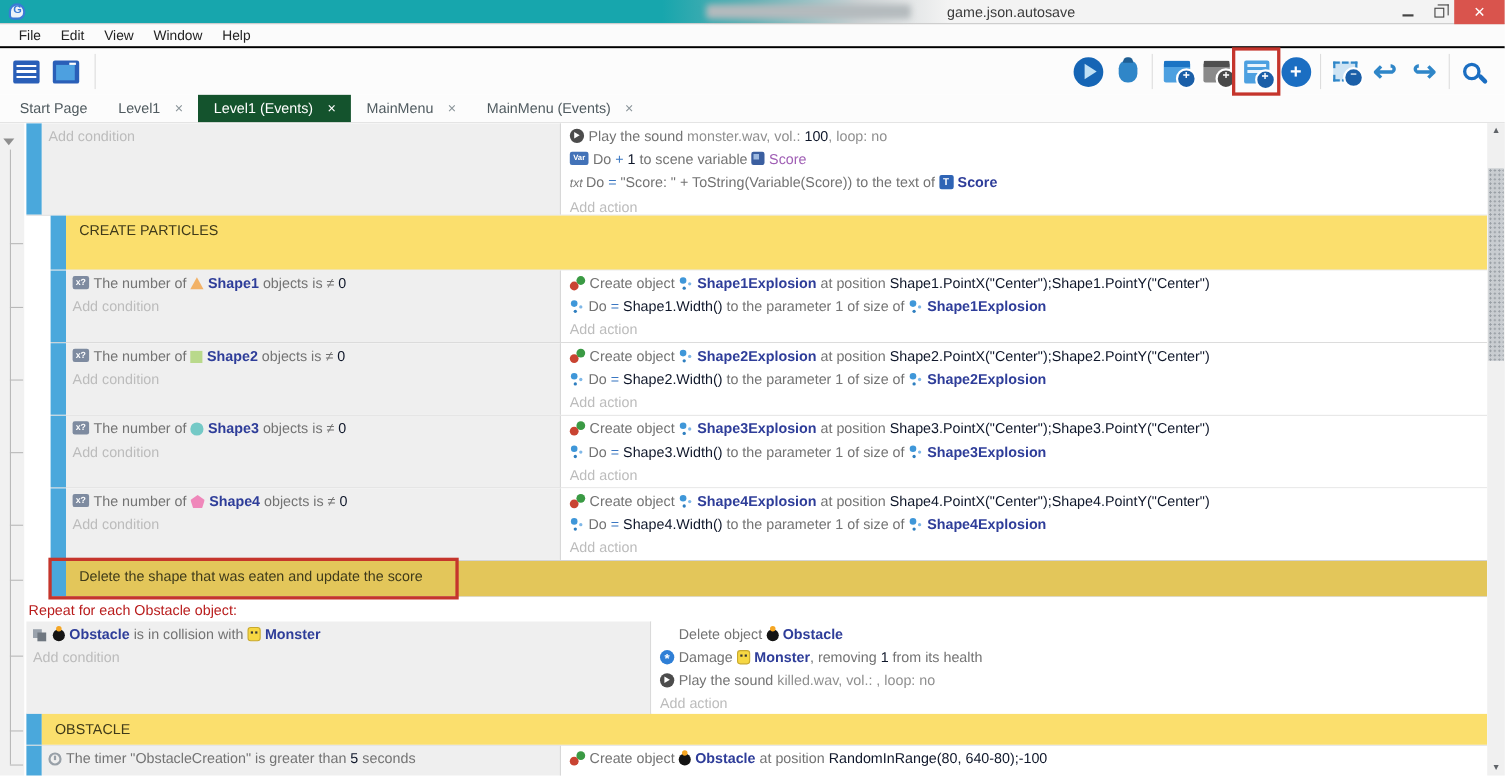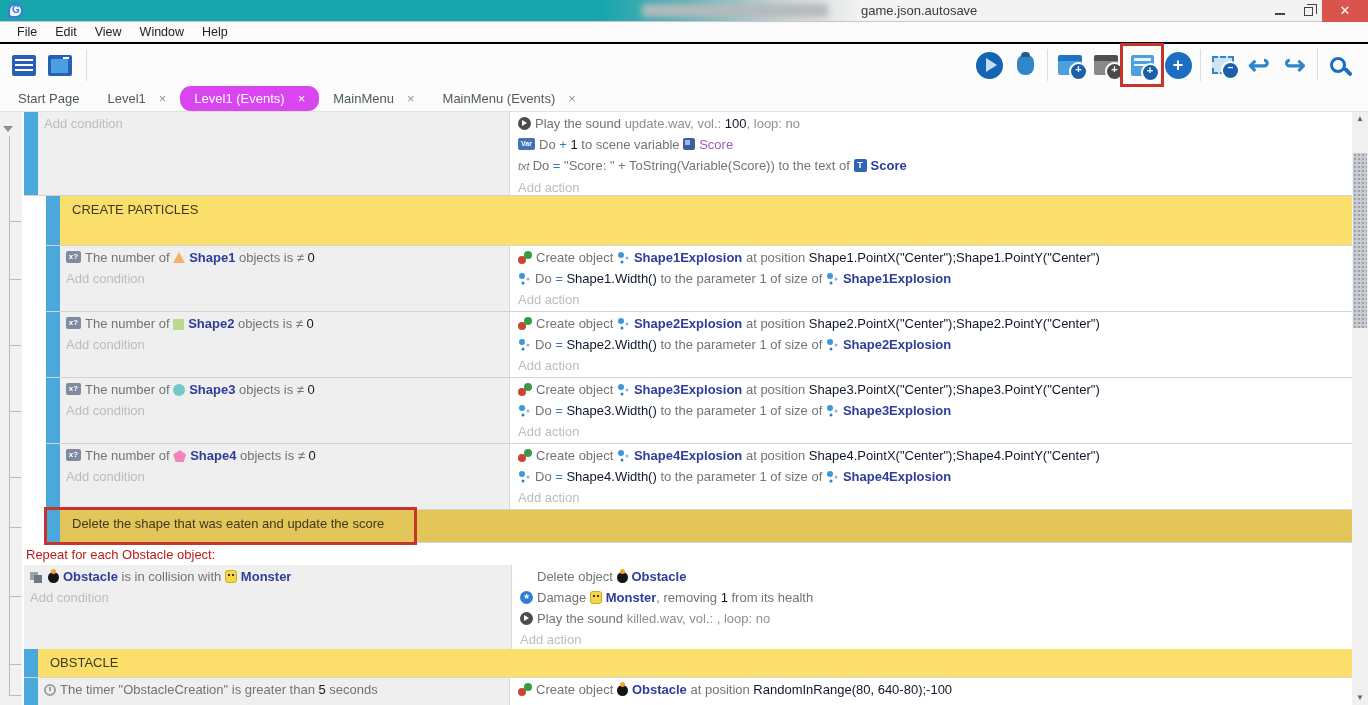--- a/index.html
+++ b/index.html
@@ -62,21 +62,21 @@
   .i-remove-selection:after { content:"\2013"; position:absolute; right:-8px; bottom:-8px; width:15px; height:15px; background:#1b5fa8;
     border:2px solid #fff; border-radius:50%; color:#fff; font:bold 10px/10px "Liberation Sans",sans-serif; text-align:center; }
   .i-undo, .i-redo { font-size:26px; line-height:26px; color:#2f86c8; font-weight:bold; }
   .i-search { width:16px; height:16px; border:3px solid #1b6ec2; border-radius:50%; position:relative; margin-right:4px; }
   .i-search:after { content:""; position:absolute; right:-6px; bottom:-7px; width:3.5px; height:10px; background:#1b6ec2; transform:rotate(-45deg); border-radius:2px; }
 
   
   .tabbar { height:26px; background:#fcfcfc; display:flex; align-items:stretch; padding-left:4px; border-bottom:1px solid #e2e2e2; }
   .tab { display:flex; align-items:center; padding:0 14px; color:#4f5a5f; white-space:nowrap; }
   .tab .tab-x { margin-left:13px; color:#8a9499; font-size:13px; }
-  .tab.active { background:#d946ef; color:#fff;border-radius:11px; }
+  .tab.active { background:#14532d; color:#fff; }
   .tab.active .tab-x { color:#fff; }
 
   
   .sheet { position:relative; width:1352px; height:594px; overflow:hidden; background:#fff; }
   .gutter { position:absolute; left:0; top:0; width:22px; height:100%; background:#f1f1f1; }
   .tree-tri { position:absolute; left:3px; top:14px; border-left:5px solid transparent; border-right:5px solid transparent; border-top:6px solid #8f8f8f; }
   .tick { position:absolute; left:9px; width:12px; height:1px; background:#b9b9b9; }
   .vline { position:absolute; left:9px; width:1px; background:#b9b9b9; }
 
   .erow { position:relative; display:flex; align-items:stretch; border-bottom:1px solid #d4d4d4; background:#fff; }
@@ -92,21 +92,21 @@
 
   .comment-row .cbody { flex:1; background:#fbdf6d; padding:4px 10px 0 12px; color:#3f3a1a; }
   .comment-row.sel .cbody { background:#e3c65a; }
   .cbody .ctitle { line-height:20px; }
   .cbody .ctext { line-height:20px; }
   .red-annotation { position:absolute; left:-2px; top:-3px; width:373px; bottom:-3px; border:3px solid #c5352c; z-index:6; pointer-events:none; }
 
   .repeat-row { flex-direction:column; }
   .repeat-head { line-height:21px; padding:1px 6px 0 2px; color:#b91c1c; background:#fff; }
   .repeat-body { display:flex; flex:1; align-items:stretch; }
-  .repeat-body .cond-cell { width:488px; }
+  .repeat-body .cond-cell { width:568px; }
 
   
   .sg-t { color:#737373; }
   .sg-obj { color:#2e3d99; font-weight:bold; }
   .sg-expr { color:#0f172a; }
   .sg-op { color:#3a77c2; }
   .sg-param { color:#8f8f8f; }
   .sg-var { color:#a05fb5; }
   .sg-txticon { color:#7a7a7a; font-style:italic; font-size:11px; margin-right:3px; }
 
@@ -250,21 +250,21 @@
 <div class="sheet" id="sheet">
   <div class="gutter"></div>
   <div class="tree-tri"></div>
   <div id="rows">
       <div class="erow lvl0" style="height: 84px;">
         <div class="ebar"></div>
         <div class="cond-cell">
           <div class="eline ghost">Add condition</div>
         </div>
         <div class="act-cell">
-          <div class="eline"><span class="icon i-sound"></span><span class="sg-t">Play the sound </span><span class="sg-param">update.wav, vol.: </span><span class="sg-expr">100</span><span class="sg-param">, loop: no</span></div>
+          <div class="eline"><span class="icon i-sound"></span><span class="sg-t">Play the sound </span><span class="sg-param">monster.wav, vol.: </span><span class="sg-expr">100</span><span class="sg-param">, loop: no</span></div>
           <div class="eline"><span class="icon i-variable"></span><span class="sg-t">Do </span><span class="sg-op">+ </span><span class="sg-expr">1</span><span class="sg-t"> to scene variable </span><span class="icon i-scene-variable"></span><span class="sg-var">Score</span></div>
           <div class="eline"><span class="sg-txticon">txt</span><span class="sg-t">Do </span><span class="sg-op">= </span><span class="sg-t">"Score: " + ToString(Variable(Score))</span><span class="sg-t"> to the text of </span><span class="icon i-text-object"></span><span class="sg-obj">Score</span></div>
           <div class="eline ghost">Add action</div>
         </div>
       </div>
       <div class="erow comment-row lvl1" style="height: 50px;">
         <div class="ebar"></div>
         <div class="cbody">
           <div class="ctitle">CREATE PARTICLES</div>
         </div>

